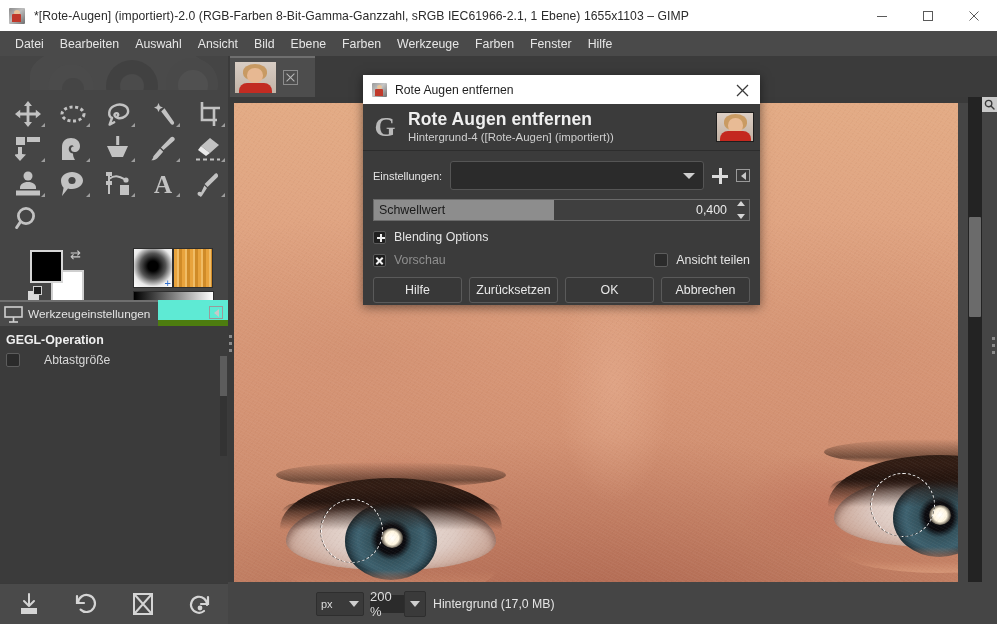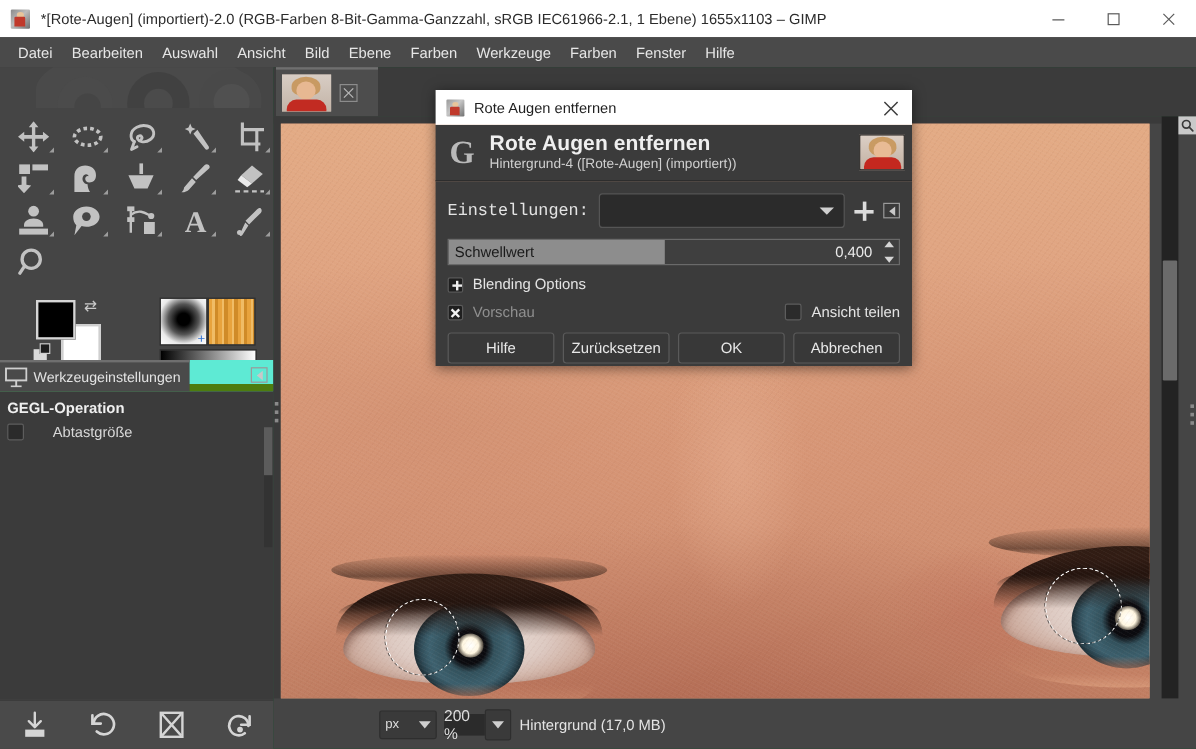--- a/index.html
+++ b/index.html
@@ -125,21 +125,21 @@
 
   
   .btmbar{
     position:absolute; left:0; top:583px; width:228px; height:41px;
     background:#4a4a4a; display:flex; align-items:center; justify-content:space-around;
     border-top:1px solid #3a3a3a;
   }
   .btmbar .bi{ width:34px;height:28px; display:flex;align-items:center;justify-content:center;}
 
   
-  .imgwin{ position:absolute; left:228px; top:56px; width:769px; height:568px; background:#14532d; }
+  .imgwin{ position:absolute; left:228px; top:56px; width:769px; height:568px; background:#f0abfc; }
   .tabstrip{ position:absolute; left:0; top:0; width:769px; height:41px; background:#3b3b3b; }
   .imgtab{
     position:absolute; left:2px; top:0; width:85px; height:41px;
     background:#4d4d4d; border-top:2px solid #6f6f6f;
     display:flex; align-items:center; padding-left:5px; gap:7px;
   }
   .tabthumb{ width:41px; height:31px; overflow:hidden; position:relative; background:#cdbfb4; }
   .tabthumb .wall{ position:absolute; inset:0; background:linear-gradient(180deg,#d8cdc4 0%,#c3b4a7 100%); }
   .tabthumb .hair{ position:absolute; left:8px; top:2px; width:24px; height:16px; border-radius:50% 50% 40% 40%; background:#c89a63;}
   .tabthumb .face{ position:absolute; left:12px; top:6px; width:16px; height:15px; border-radius:48%; background:#e7b892;}
@@ -262,21 +262,21 @@
   .dlg-h1{ font-size:17.5px; font-weight:bold; color:#efefef; line-height:19px; letter-spacing:.1px;}
   .dlg-h2{ font-size:11.4px; color:#cfcfcf; line-height:14px; margin-top:1px;}
   .dlg-thumb{ width:38px; height:30px; border:1px solid #1e1e1e; position:relative; overflow:hidden; background:#cdbfb4;}
   .dlg-thumb .wall{ position:absolute; inset:0; background:linear-gradient(180deg,#dccfc5 0%,#c2b1a3 100%); }
   .dlg-thumb .hair{ position:absolute; left:7px; top:1px; width:23px; height:16px; border-radius:50% 50% 40% 40%; background:#c99b63;}
   .dlg-thumb .face{ position:absolute; left:11px; top:5px; width:15px; height:15px; border-radius:48%; background:#e8bb95;}
   .dlg-thumb .shirt{ position:absolute; left:3px; bottom:0; width:31px; height:10px; background:#c4281f; border-radius:8px 8px 0 0;}
 
   .dlg-body{ height:154px; background:#3b3b3b; padding:10px 10px 0 10px; position:relative;}
   .row-settings{ display:flex; align-items:center; gap:8px; }
-  .row-settings>label{ font-size:14px; color:#e4e4e4; white-space:nowrap;font-family:Liberation Mono, monospace;}
+  .row-settings>label{ font-size:11px; color:#e4e4e4; white-space:nowrap;}
   .combo{ flex:1; height:29px; background:#2b2b2b; border:1px solid #555; border-radius:3px;
     display:flex; align-items:center; justify-content:flex-end; padding-right:8px;}
   .combo .chevd{ width:0;height:0;border-left:6px solid transparent;border-right:6px solid transparent;border-top:6px solid #cfcfcf;}
   .plusbtn{ width:16px; height:16px; position:relative;}
   .plusbtn::before{ content:""; position:absolute; left:0; top:7px; width:16px; height:3px; background:#dcdcdc;}
   .plusbtn::after{ content:""; position:absolute; left:6.5px; top:0; width:3px; height:16px; background:#dcdcdc;}
   .menubtn{ width:14px; height:13px; border:1px solid #9a9a9a; display:flex; align-items:center; justify-content:center;}
   .menubtn i{ width:0;height:0;border-top:4px solid transparent;border-bottom:4px solid transparent;border-right:5px solid #c8c8c8;}
 
   .slider{ margin-top:9px; height:22px; position:relative; display:flex; align-items:center;

